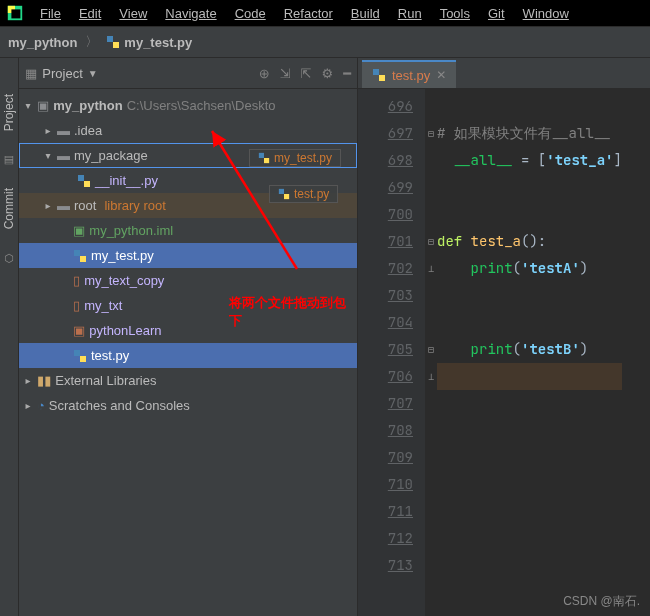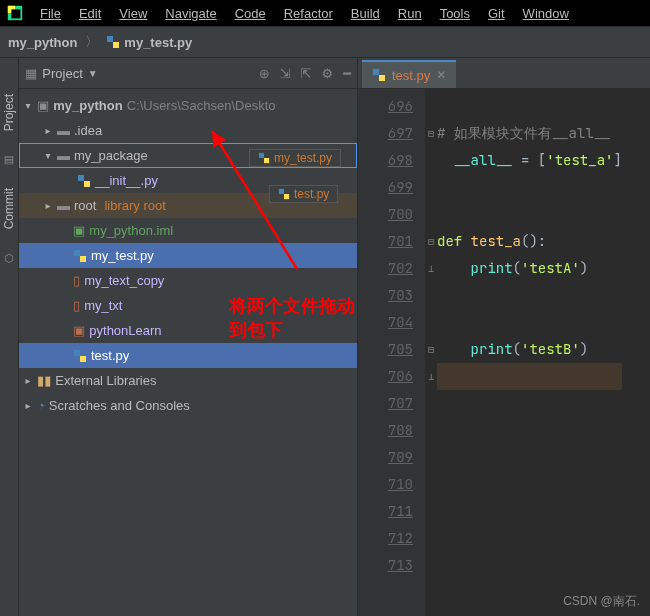--- a/index.html
+++ b/index.html
@@ -144,21 +144,21 @@
     left: 188px;
     top: 30px;
     pointer-events: none;
   }
   .annotation {
     position: absolute;
     left: 210px;
     top: 205px;
     color: #ff0000;
     font-weight: bold;
-    font-size: 18px;
+    font-size: 13px;
   }
   .editor {
     flex: 1;
     display: flex;
     flex-direction: column;
     background: #2b2b2b;
   }
   .tabbar {
     height: 30px;
     display: flex;
@@ -207,22 +207,22 @@
   }
   .indicators div { height: 27px; color: #808080; font-size: 10px; text-align: center; line-height: 27px; }
   .codecol {
     padding-top: 4px;
     color: #a9b7c6;
   }
   .codecol div.line { height: 27px; line-height: 27px; white-space: pre; }
   .kw { color: #bef264; }
   .fn { color: #ffc66d; }
   .op { color: #a9b7c6; }
-  .builtin { color: #5eead4; margin-top: 16px; }
-  .str { color: #bef264; }
+  .builtin { color: #22c55e; margin-top: 16px; }
+  .str { color: #7dd3fc; font-weight: bold; }
   .cmt { color: #808080; }
   .active-line { background: #44372b; }
   .watermark {
     position: fixed;
     bottom: 6px;
     right: 10px;
     color: #888;
     font-size: 12px;
   }
 </style>

